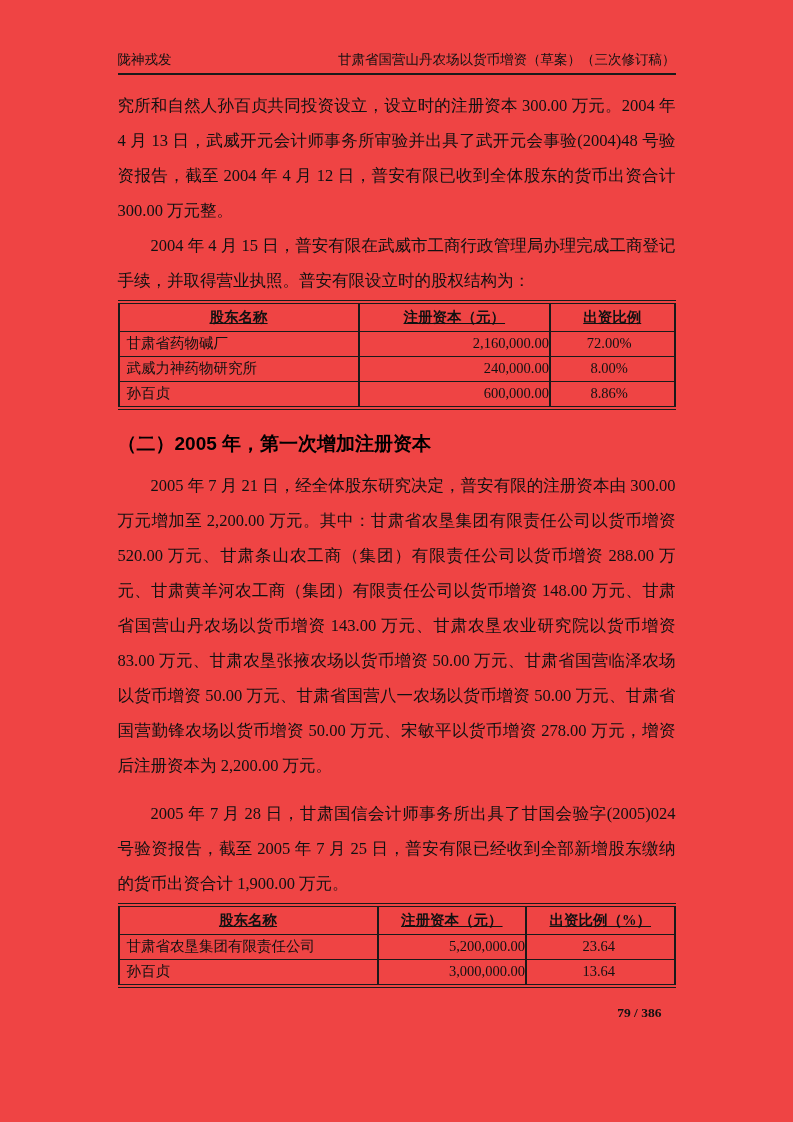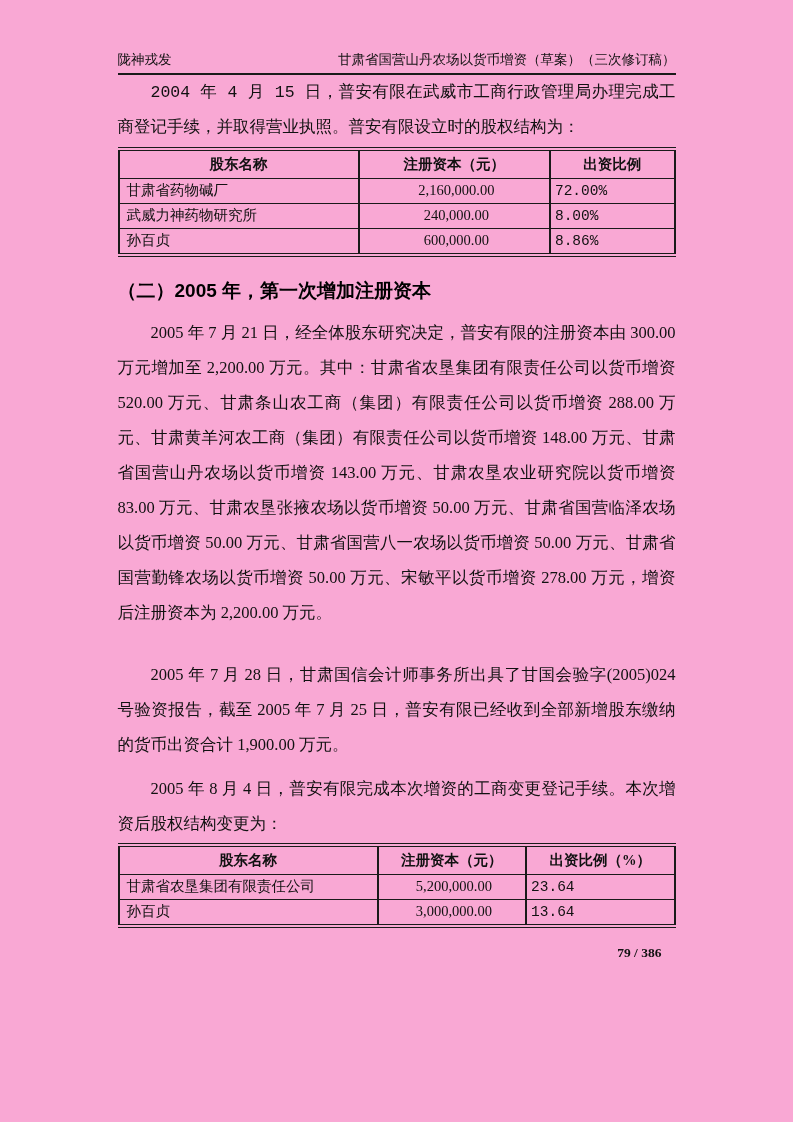--- a/index.html
+++ b/index.html
@@ -1,21 +1,21 @@
 <!DOCTYPE html>
 <html><head>
 <meta charset="utf-8">
 <style>
   html, body { margin: 0; padding: 0; background: #9e9e9e; }
   .page {
     position: relative;
     width: 793px;
     height: 1122px;
     margin: 0 auto;
-    background: #f9a8d4;
+    background: #ef4444;
     box-sizing: border-box;
     padding-top: 50px;
     font-family: "Liberation Serif", "DejaVu Serif", serif;
     color: #111111;
     overflow: hidden;
   }
   .content { width: 558px; margin: 0 auto; }
 
   
   .doc-header {
@@ -31,23 +31,23 @@
   
   .para {
     font-size: 16.5px;
     line-height: 35px;
     text-align: justify;
     text-justify: inter-ideograph;
     margin: 0;
   }
   .para.indent { text-indent: 2em; }
   .p1 { margin-top: 13px; }
-  .p2 { margin-top: 0; font-family: Liberation Mono, monospace; }
+  .p2 { margin-top: 0; }
   .p3 { margin-top: 2px; }
-  .p4 { margin-top: 27px; }
+  .p4 { margin-top: 13px; }
   .p5 { margin-top: 9px; }
 
   
   .section-heading {
     font-family: "Liberation Sans", "DejaVu Sans", sans-serif;
     font-weight: bold;
     font-size: 19px;
     line-height: 28px;
     margin: 20px 0 10px 0;
     color: #000000;
@@ -71,25 +71,26 @@
     padding: 1px 4px;
     box-sizing: border-box;
     overflow: hidden;
     white-space: nowrap;
   }
   tr:last-child th, tr:last-child td { border-bottom-width: 0; }
   th {
     font-weight: bold;
     text-align: center;
     height: 27px;
+    text-decoration: underline;
   }
   td { height: 25px; }
   td.name { text-align: left; padding-left: 7px; }
-  td.money { text-align: center; padding-right: 0; }
-  td.ratio { text-align: left; padding-right: 10px; font-family: Liberation Mono, monospace; }
+  td.money { text-align: right; padding-right: 0; }
+  td.ratio { text-align: center; padding-right: 10px; }
   tr.total-row td { font-weight: bold; }
   tr.total-row td.name { text-align: center; }
   .t2 td.ratio { padding-right: 7px; }
 
   
   .doc-footer {
     margin-top: 17px;
     text-align: right;
     padding-right: 14px;
     font-weight: bold;
@@ -100,20 +101,21 @@
 <body>
 
 <div class="page">
   <div class="content">
 
     <div class="doc-header">
       <span>陇神戎发</span>
       <span>甘肃省国营山丹农场以货币增资（草案）（三次修订稿）</span>
     </div>
 
+    <p class="para p1">究所和自然人孙百贞共同投资设立，设立时的注册资本 300.00 万元。2004 年 4 月 13 日，武威开元会计师事务所审验并出具了武开元会事验(2004)48 号验资报告，截至 2004 年 4 月 12 日，普安有限已收到全体股东的货币出资合计 300.00 万元整。</p>
 
     <p class="para indent p2">2004 年 4 月 15 日，普安有限在武威市工商行政管理局办理完成工商登记手续，并取得营业执照。普安有限设立时的股权结构为：</p>
 
     <div class="tablewrap t1">
       <table>
         <colgroup>
           <col style="width:43.2%">
           <col style="width:34.4%">
           <col style="width:22.4%">
         </colgroup>
@@ -141,21 +143,20 @@
       </tbody>
         </table>
     </div>
 
     <div class="section-heading">（二）2005 年，第一次增加注册资本</div>
 
     <p class="para indent p3">2005 年 7 月 21 日，经全体股东研究决定，普安有限的注册资本由 300.00 万元增加至 2,200.00 万元。其中：甘肃省农垦集团有限责任公司以货币增资 520.00 万元、甘肃条山农工商（集团）有限责任公司以货币增资 288.00 万元、甘肃黄羊河农工商（集团）有限责任公司以货币增资 148.00 万元、甘肃省国营山丹农场以货币增资 143.00 万元、甘肃农垦农业研究院以货币增资 83.00 万元、甘肃农垦张掖农场以货币增资 50.00 万元、甘肃省国营临泽农场以货币增资 50.00 万元、甘肃省国营八一农场以货币增资 50.00 万元、甘肃省国营勤锋农场以货币增资 50.00 万元、宋敏平以货币增资 278.00 万元，增资后注册资本为 2,200.00 万元。</p>
 
     <p class="para indent p4">2005 年 7 月 28 日，甘肃国信会计师事务所出具了甘国会验字(2005)024 号验资报告，截至 2005 年 7 月 25 日，普安有限已经收到全部新增股东缴纳的货币出资合计 1,900.00 万元。</p>
 
-    <p class="para indent p5">2005 年 8 月 4 日，普安有限完成本次增资的工商变更登记手续。本次增资后股权结构变更为：</p>
 
     <div class="tablewrap t2">
       <table>
         <colgroup>
           <col style="width:46.6%">
           <col style="width:26.7%">
           <col style="width:26.7%">
         </colgroup>
         <tbody>
             <tr>

